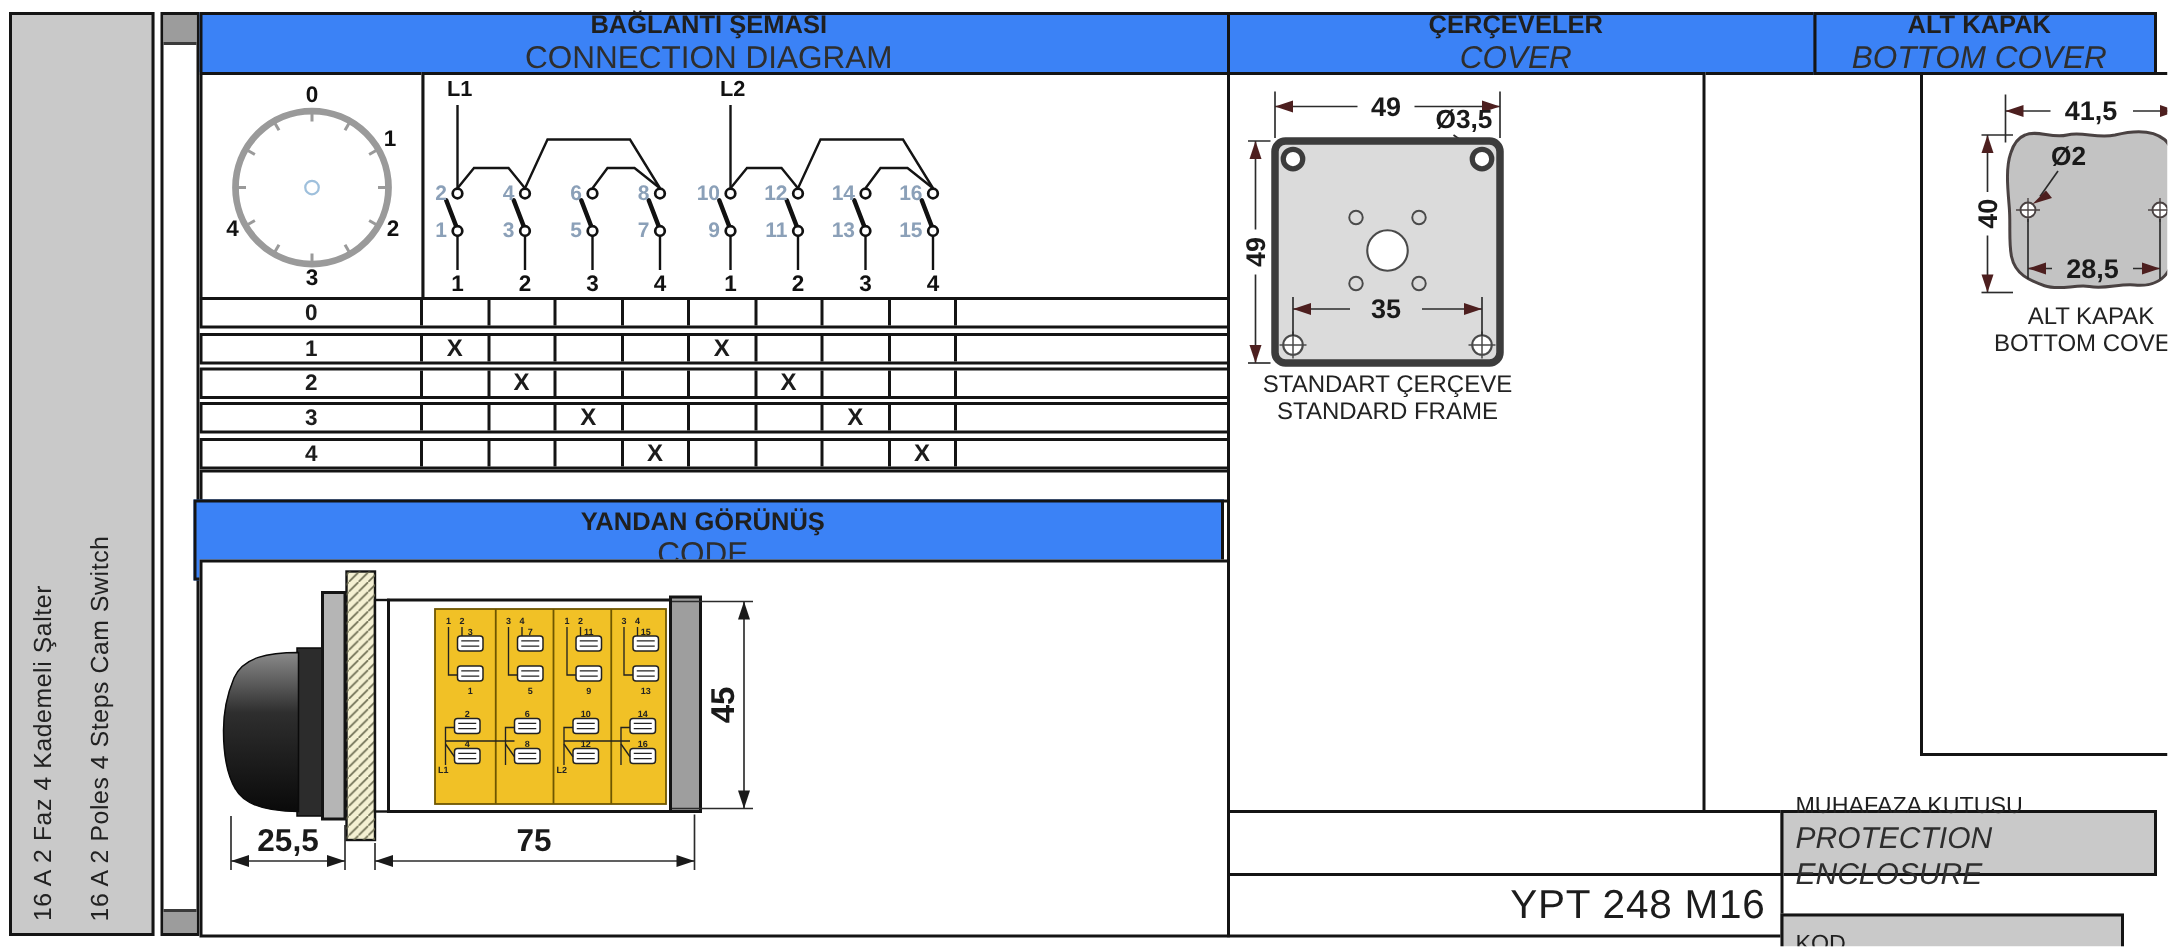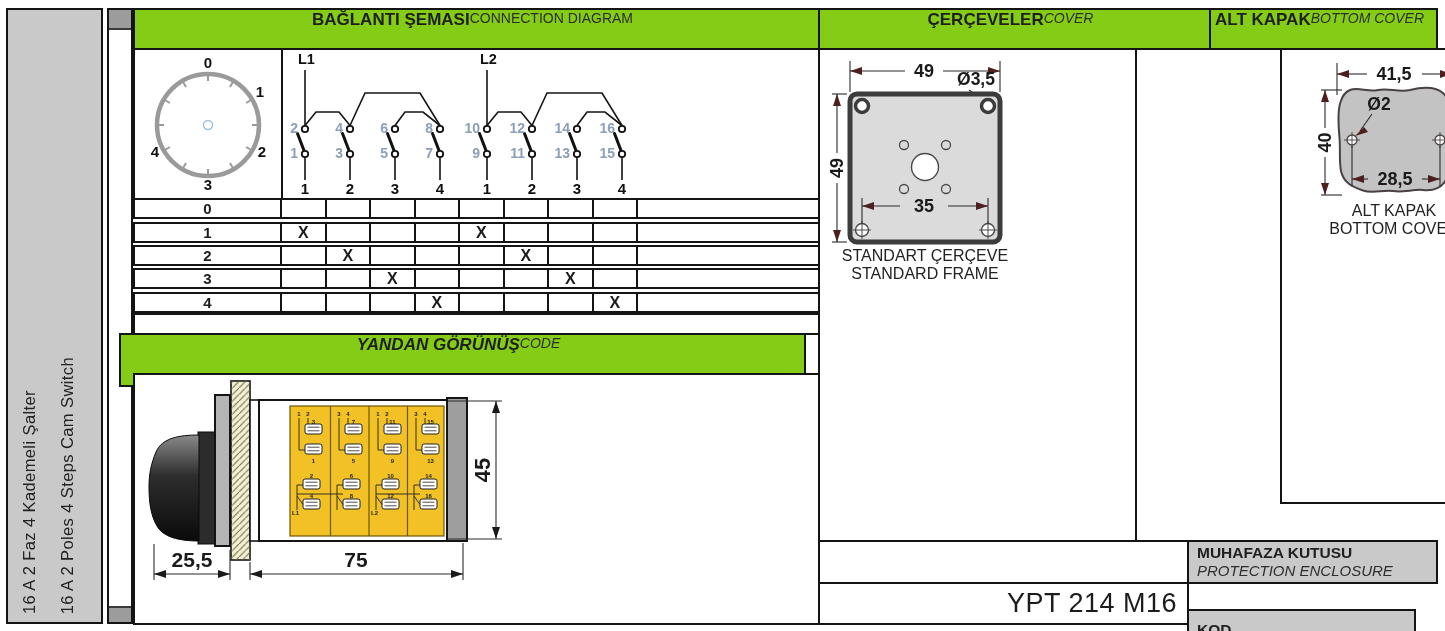--- a/index.html
+++ b/index.html
@@ -14,37 +14,37 @@
   .spine-text { position:absolute; bottom:8px; writing-mode:vertical-rl; transform:rotate(180deg);
     font-size:16.5px; letter-spacing:0.4px; color:#222; white-space:nowrap; }
   .spine-text.t1 { left:12px; }
   .spine-text.t2 { left:50px; }
   .binder { left:107px; top:8px; width:26px; height:616px; background:#fff; }
   .cap { position:absolute; left:0; width:22px; background:#9c9c9c; }
   .cap.top { top:0; height:20px; border-bottom:2px solid #3a3a3a; }
   .cap.bot { bottom:0; height:16px; border-top:2px solid #3a3a3a; }
 
   
-  .hdr { display:flex; flex-direction:row; justify-content:center; align-items:flex-start;
-         padding-right:8px; background:#84cc16; line-height:1.15; }
+  .hdr { display:flex; flex-direction:column; justify-content:center; align-items:center;
+         padding-right:8px; background:#3b82f6; line-height:1.15; }
   .hdr .tr { font-weight:bold; font-size:17px; color:#1f1f1f; }
-  .hdr .en { font-size:14px; color:#2e2e2e; }
+  .hdr .en { font-size:21px; color:#2e2e2e; }
   .hdr .en.it { font-style:italic; }
 
   
   .trow { display:flex; background:#fff; }
   .tcell { border-left:2px solid #141414; height:100%; display:flex; align-items:center; justify-content:center; }
   .tlabel { width:145px; font-weight:bold; font-size:15px; border-left:none; }
   .tmark { width:44.5px; font-size:16px; font-weight:600; }
   .tfill { flex:1; }
 
   
   .lblcell { display:flex; flex-direction:column; justify-content:center; padding-left:8px; line-height:1.2; }
-  .lblcell .tr { font-weight:bold; font-size:15.5px; color:#1f1f1f; }
-  .lblcell .en { font-style:italic; font-size:15px; color:#2e2e2e; }
+  .lblcell .tr { font-weight:normal; font-size:15.5px; color:#1f1f1f; }
+  .lblcell .en { font-style:italic; font-size:20px; color:#2e2e2e; }
   .codecell { display:flex; align-items:center; justify-content:flex-end; padding-right:10px;
               font-size:27px; letter-spacing:0.5px; color:#1c1c1c; }
 
   svg { display:block; }
   svg text { font-family:"Liberation Sans", sans-serif; }
   .num-blue { fill:#8ba0b8; font-size:14px; font-weight:600; }
   .num-blk { fill:#111; font-size:15px; font-weight:600; }
   .dimtxt { fill:#1a1a1a; font-weight:600; }
   .cap-txt { fill:#222; font-size:16px; }
   .wire { stroke:#141414; stroke-width:1.6; fill:none; }
@@ -251,21 +251,21 @@
       <div class="tcell tmark"></div>
       <div class="tcell tmark">X</div>
       <div class="tcell tmark"></div>
       <div class="tcell tmark"></div>
       <div class="tcell tmark"></div>
       <div class="tcell tmark">X</div>
     <div class="tcell tfill"></div>
   </div>
   <div class="abs bx" style="left:133px;top:313px;width:687px;height:22px;"></div>
 
-  <div class="abs bx hdr" style="left:119px;top:333px;width:687px;height:54px;font-style:italic;">
+  <div class="abs bx hdr" style="left:129px;top:333px;width:687px;height:54px;">
     <div class="tr">YANDAN GÖRÜNÜŞ</div>
     <div class="en">CODE</div>
   </div>
   <div class="abs bx" style="left:133px;top:373px;width:687px;height:252px;">
     <svg width="683" height="248" viewBox="0 0 683 248">
       <defs>
         <linearGradient id="knobGrad" x1="0" y1="0" x2="0" y2="1">
           <stop offset="0" stop-color="#8a8a8a"></stop>
             <stop offset="0.38" stop-color="#2e2e2e"></stop>
             <stop offset="1" stop-color="#0a0a0a"></stop>
@@ -545,19 +545,19 @@
       <text x="112" y="184" text-anchor="middle" class="cap-txt">BOTTOM COVER</text>
     </svg>
   </div>
 
   <div class="abs bx" style="left:818px;top:540px;width:371px;height:44px;"></div>
   <div class="abs bx gray lblcell" style="left:1187px;top:540px;width:251px;height:44px;">
     <div class="tr">MUHAFAZA KUTUSU</div>
     <div class="en">PROTECTION ENCLOSURE</div>
   </div>
   <div class="abs bx codecell" style="left:818px;top:582px;width:371px;height:43px;">
-    <span>YPT 214 M16</span>
+    <span>YPT 248 M16</span>
   </div>
   <div class="abs bx gray lblcell" style="left:1187px;top:582px;width:229px;height:43px;margin-top:27px;">
     <div class="tr">KOD</div>
   </div>
 
 </div>
 
 </body></html>

